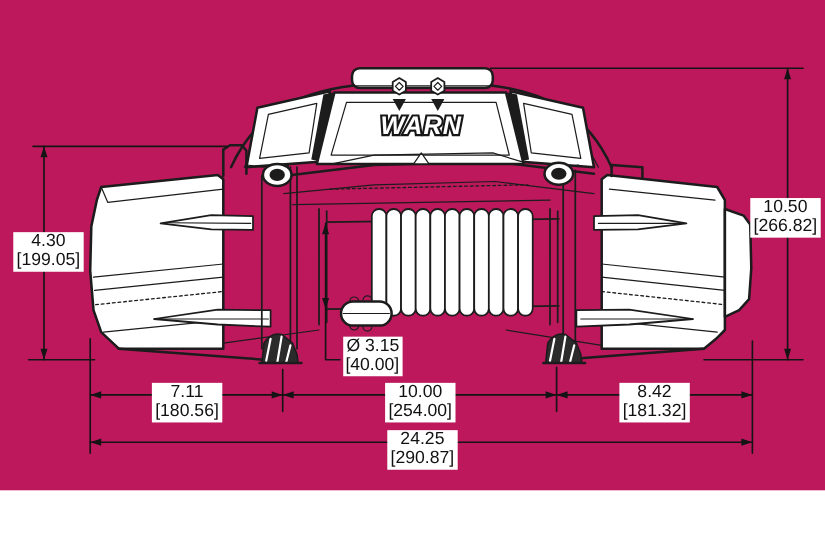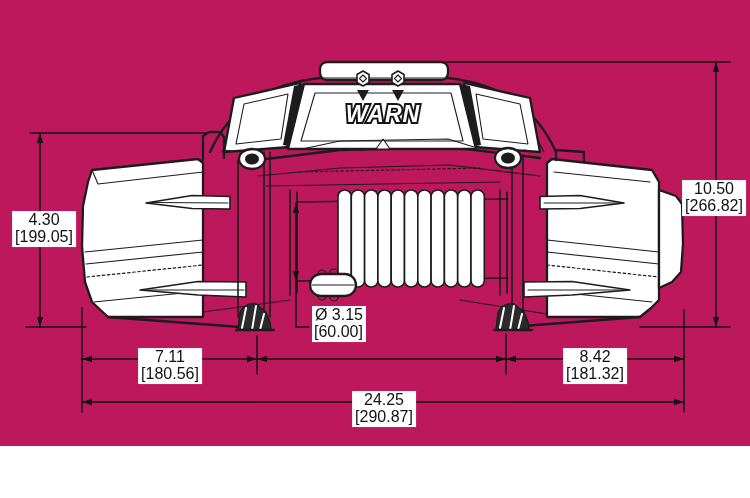--- a/index.html
+++ b/index.html
@@ -207,28 +207,32 @@
   <span>[199.05]</span>
 </div>
 
 <div class="dim-label" style="left:714px;top:198px">
   <span>10.50</span>
   <span>[266.82]</span>
 </div>
 
 <div class="dim-label anchor-left" style="left:312px;top:324px">
   <span>Ø 3.15</span>
-  <span>[60.00]</span>
+  <span>[40.00]</span>
 </div>
 
 <div class="dim-label" style="left:170px;top:366px">
   <span>7.11</span>
   <span>[180.56]</span>
 </div>
 
+<div class="dim-label" style="left:382px;top:366px">
+  <span>10.00</span>
+  <span>[254.00]</span>
+</div>
 
 <div class="dim-label" style="left:595px;top:366px">
   <span>8.42</span>
   <span>[181.32]</span>
 </div>
 
 <div class="dim-label" style="left:384px;top:409px">
   <span>24.25</span>
   <span>[290.87]</span>
 </div>

